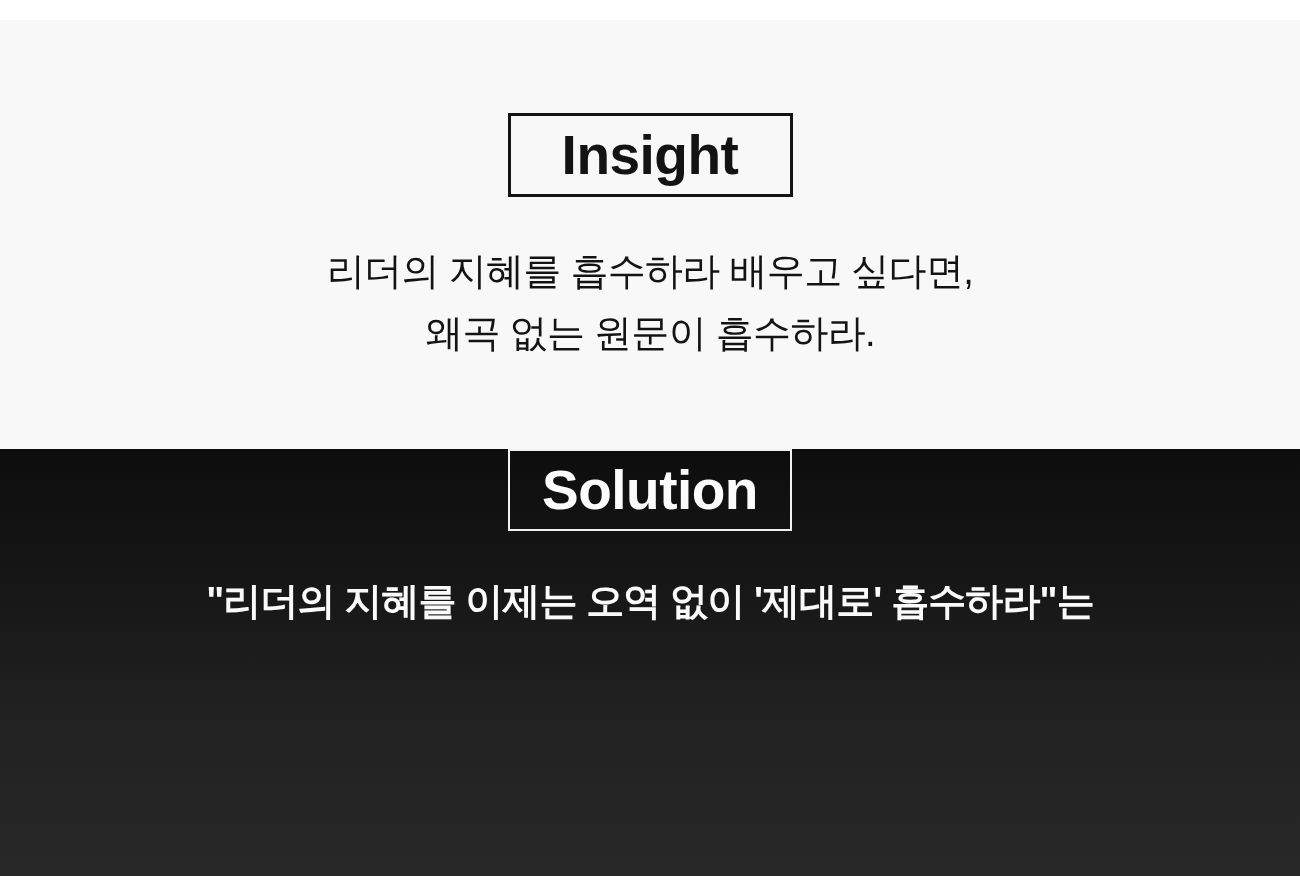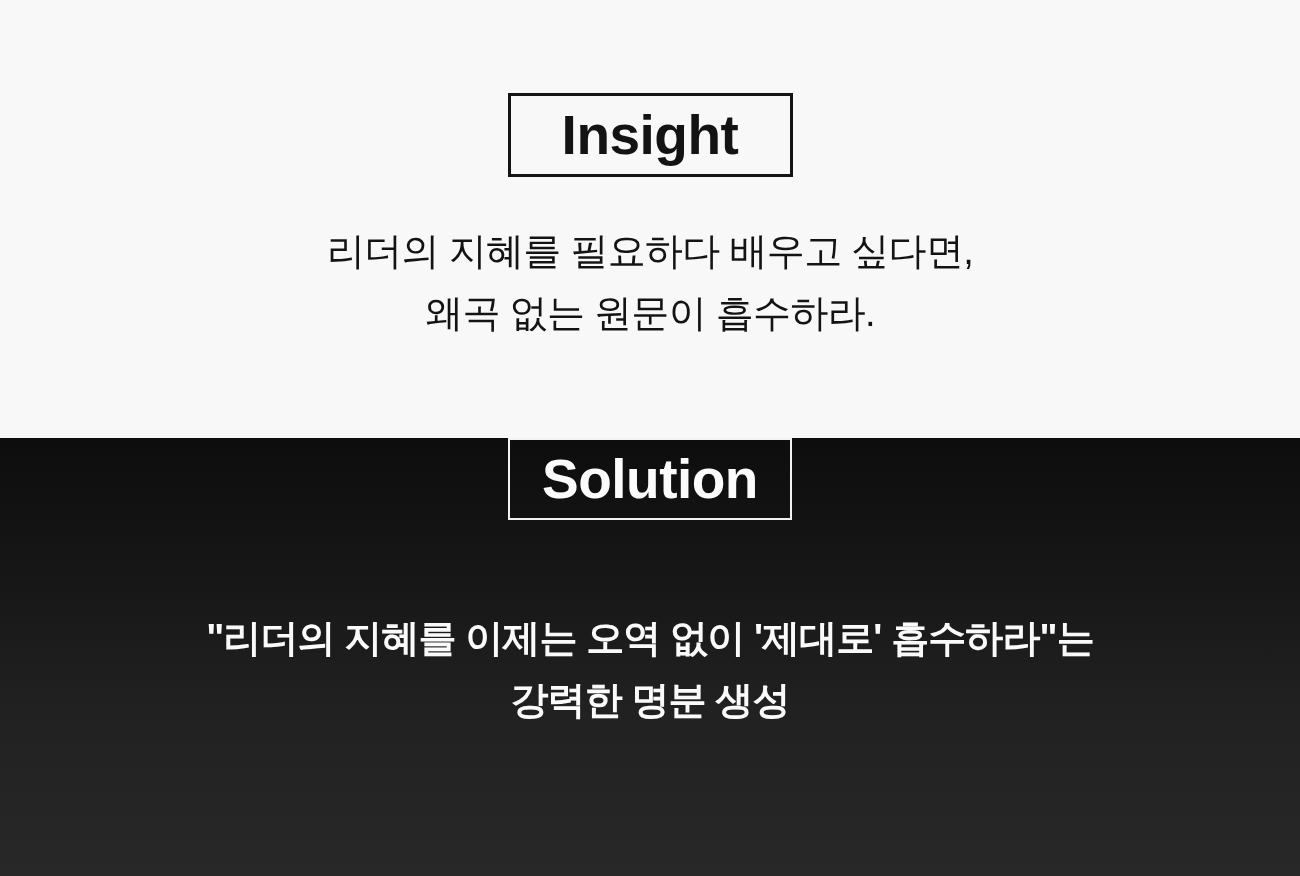--- a/index.html
+++ b/index.html
@@ -23,20 +23,21 @@
 
   
   .panel-insight {
     height: 438px;
     background: #F8F8F8;
     display: flex;
     flex-direction: column;
     align-items: center;
     box-sizing: border-box;
     padding-top: 93px;
+    margin-top: 20px;
   }
   .badge-dark {
     width: 285px;
     height: 84px;
     box-sizing: border-box;
     border: 3px solid #141414;
     display: flex;
     align-items: center;
     justify-content: center;
     background: transparent;
@@ -61,21 +62,20 @@
   .w-normal { font-weight: 400; }
 
   
   .panel-solution {
     height: 438px;
     background: linear-gradient(to bottom, #0D0D0D 0%, #161616 30%, #212121 62%, #282828 100%);
     display: flex;
     flex-direction: column;
     align-items: center;
     box-sizing: border-box;
-    gap: 48px;
   }
   .badge-light {
     width: 284px;
     height: 82px;
     box-sizing: border-box;
     border: 2px solid #F2F2F2;
     display: flex;
     align-items: center;
     justify-content: center;
     background: transparent;
@@ -101,28 +101,27 @@
 </head>
 <body>
 
 <div class="slide">
 
   <section class="panel-insight">
     <div class="badge-dark">
       <span class="badge-text">Insight</span>
     </div>
     <div class="insight-lines">
-      <span class="ln"><span class="w-bold">리더의 지혜를 </span><span class="w-normal">필요하다 배우고 싶다면,</span></span>
+      <span class="ln"><span class="w-bold">리더의 지혜를 </span><span class="w-normal">흡수하라 배우고 싶다면,</span></span>
       <span class="ln w-bold">왜곡 없는 원문이 흡수하라.</span>
     </div>
   </section>
 
   <section class="panel-solution">
     <div class="badge-light">
       <span class="badge-text">Solution</span>
     </div>
     <div class="solution-lines">
       <span class="ln">"리더의 지혜를 이제는 오역 없이 '제대로' 흡수하라"는</span>
-      <span class="ln">강력한 명분 생성</span>
     </div>
   </section>
 
 </div>
 
 </body></html>

